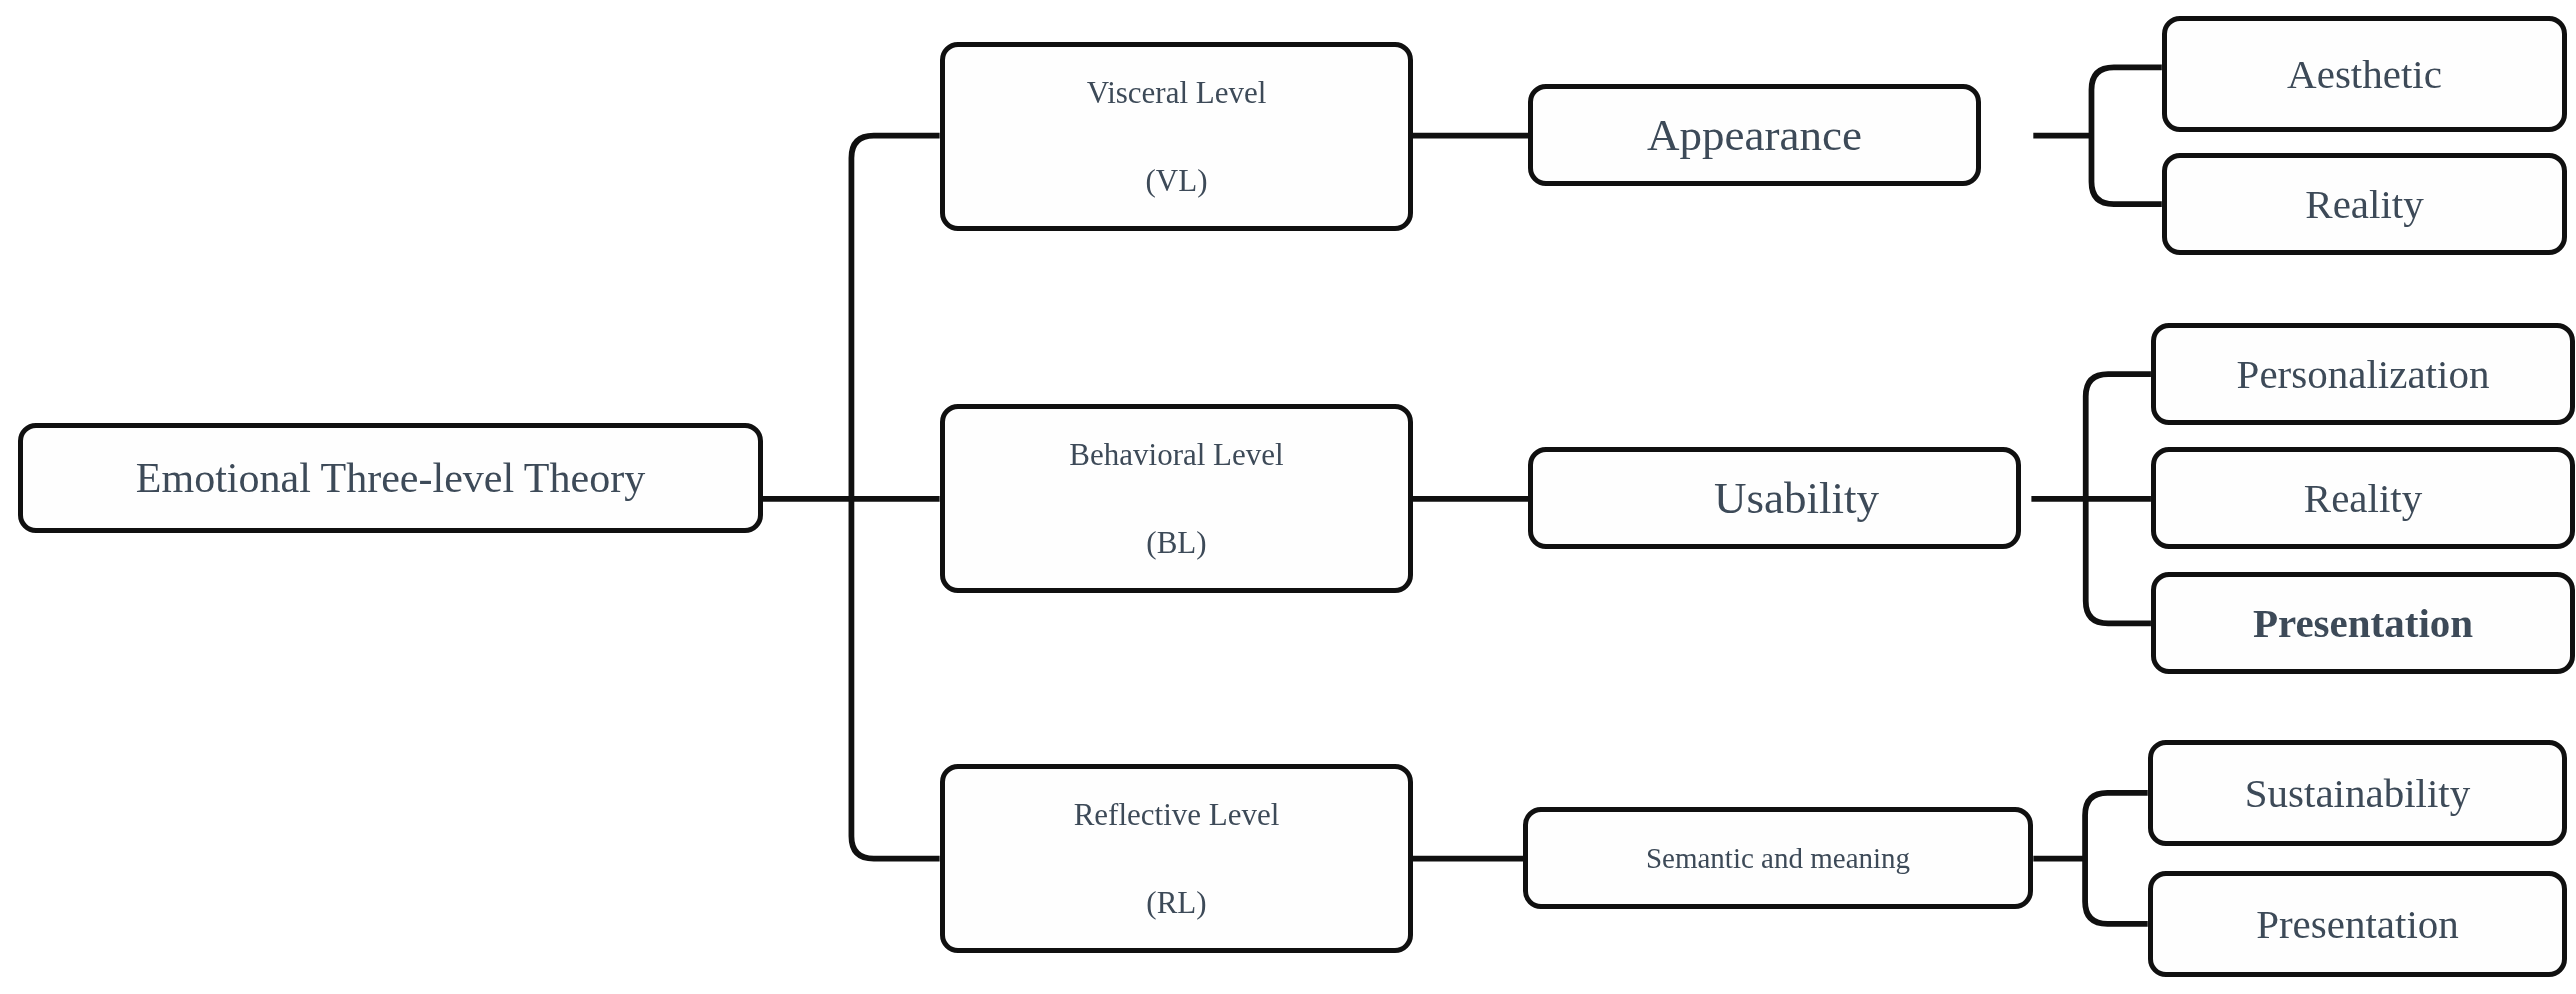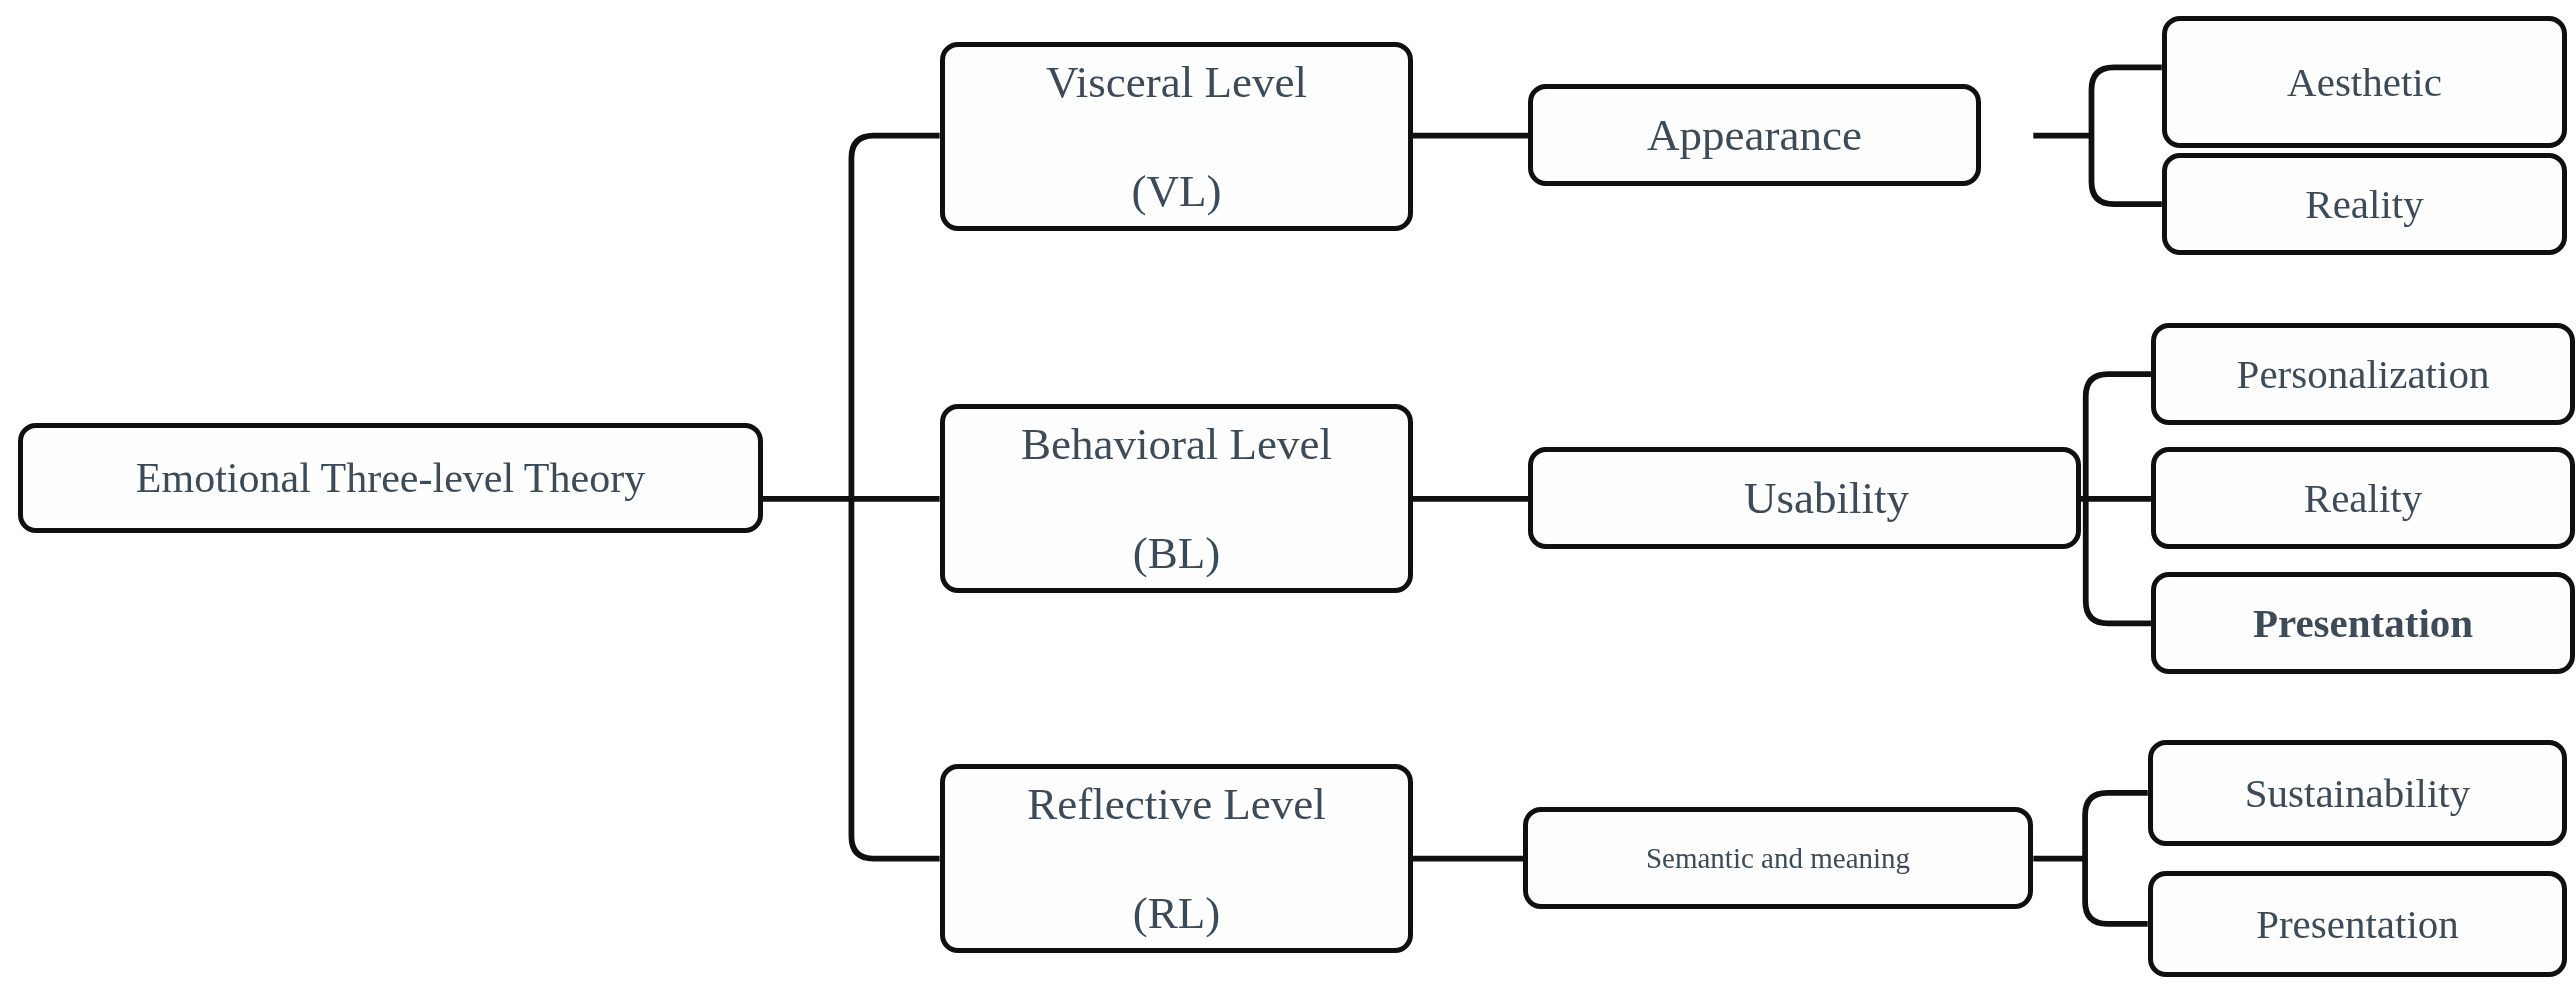--- a/index.html
+++ b/index.html
@@ -45,37 +45,37 @@
     white-space: nowrap;
   }
   .root-node {
     left: 18px; top: 423px; width: 745px; height: 110px;
     font-size: 42px;
     font-weight: normal;
   }
   .level-node {
     width: 473px; height: 189px;
     left: 940px;
-    font-size: 45px;
+    font-size: 31px;
     line-height: 1.52;
     gap: 40px;
   }
   #node-visceral   { top: 42px; }
   #node-behavioral { top: 404px; }
   #node-reflective { top: 764px; }
   .dim-node {
     font-size: 45px;
   }
   #node-appearance { left: 1528px; top: 84px;  width: 453px; height: 102px; }
-  #node-usability  { left: 1528px; top: 447px;  width: 553px; height: 102px; padding-left: 44px; }
+  #node-usability  { left: 1528px; top: 447px;  width: 493px; height: 102px; padding-left: 44px; }
   #node-semantic   { left: 1523px; top: 807px; width: 510px; height: 102px; font-size: 29px; }
   .attr-node {
     font-size: 41px;
   }
-  #node-aesthetic       { left: 2162px; top: 16px;   width: 405px; height: 132px; }
+  #node-aesthetic       { left: 2162px; top: 16px;   width: 405px; height: 116px; }
   #node-reality         { left: 2162px; top: 153px;  width: 405px; height: 102px; }
   #node-personalization { left: 2151px; top: 323px;  width: 424px; height: 102px; align-items: center; }
   #node-novelty         { left: 2151px; top: 447px;  width: 424px; height: 102px; }
   #node-presentation    { left: 2151px; top: 572px;  width: 424px; height: 102px; font-weight: bold; }
   #node-sustainability  { left: 2148px; top: 740px; width: 419px; height: 106px; }
   #node-inclusivity     { left: 2148px; top: 871px; width: 419px; height: 106px; }
 </style>
 </head>
 <body>
 

